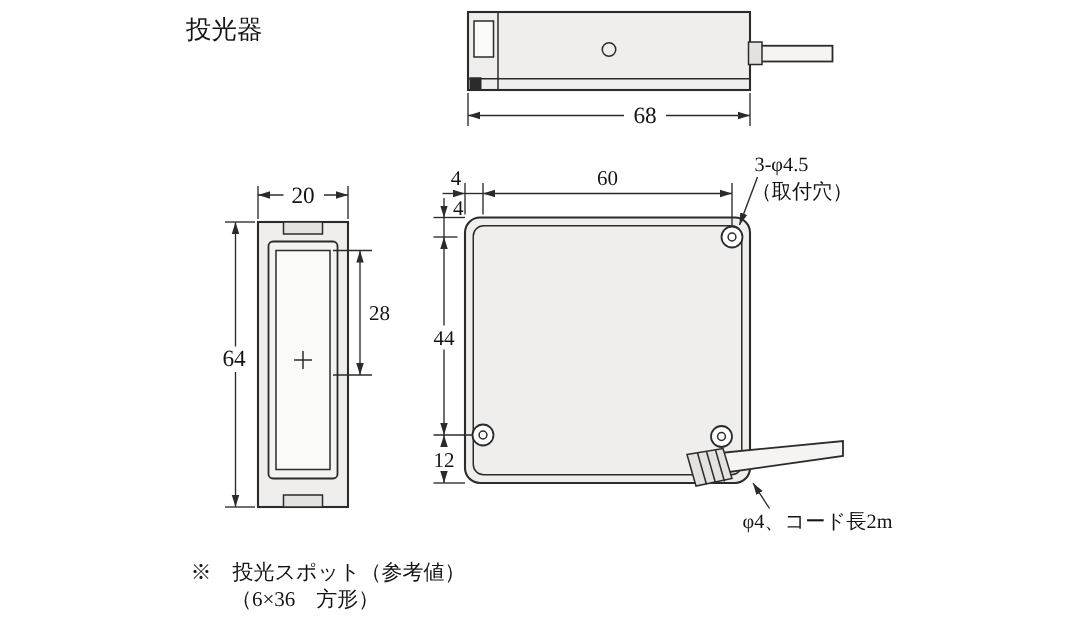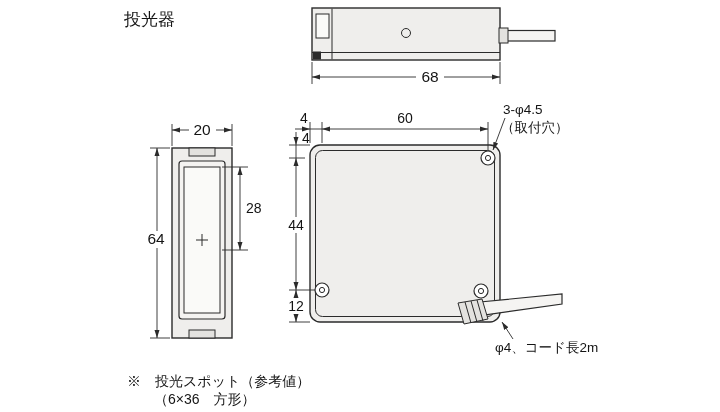--- a/index.html
+++ b/index.html
@@ -1,17 +1,17 @@
 <!DOCTYPE html>
 <html><head>
 <meta charset="utf-8">
 <style>
   html,body{margin:0;padding:0;background:#ffffff;}
   .page{position:relative;width:720px;height:412px;background:#ffffff;overflow:hidden;
-        font-family:Liberation Sans, sans-serif;text-align:center;}
+        font-family:Liberation Serif, serif;text-align:center;}
   svg{display:block;}
   .body-fill{fill:#efeeec;stroke:#2b2b2b;stroke-width:1.4;}
   .inner-line{fill:none;stroke:#2b2b2b;stroke-width:1;}
   .bezel{fill:#f4f3f1;stroke:#2b2b2b;stroke-width:1.2;}
   .win{fill:#fafaf8;stroke:#2b2b2b;stroke-width:1;}
   .tab{fill:#e3e2df;stroke:#2b2b2b;stroke-width:1;}
   .blk{fill:#2b2b2b;stroke:none;}
   .thin{stroke:#2b2b2b;stroke-width:1;fill:none;}
   .hole-outer{fill:#ffffff;stroke:#2b2b2b;stroke-width:1.2;}
   .hole-inner{fill:#ffffff;stroke:#2b2b2b;stroke-width:1;}

